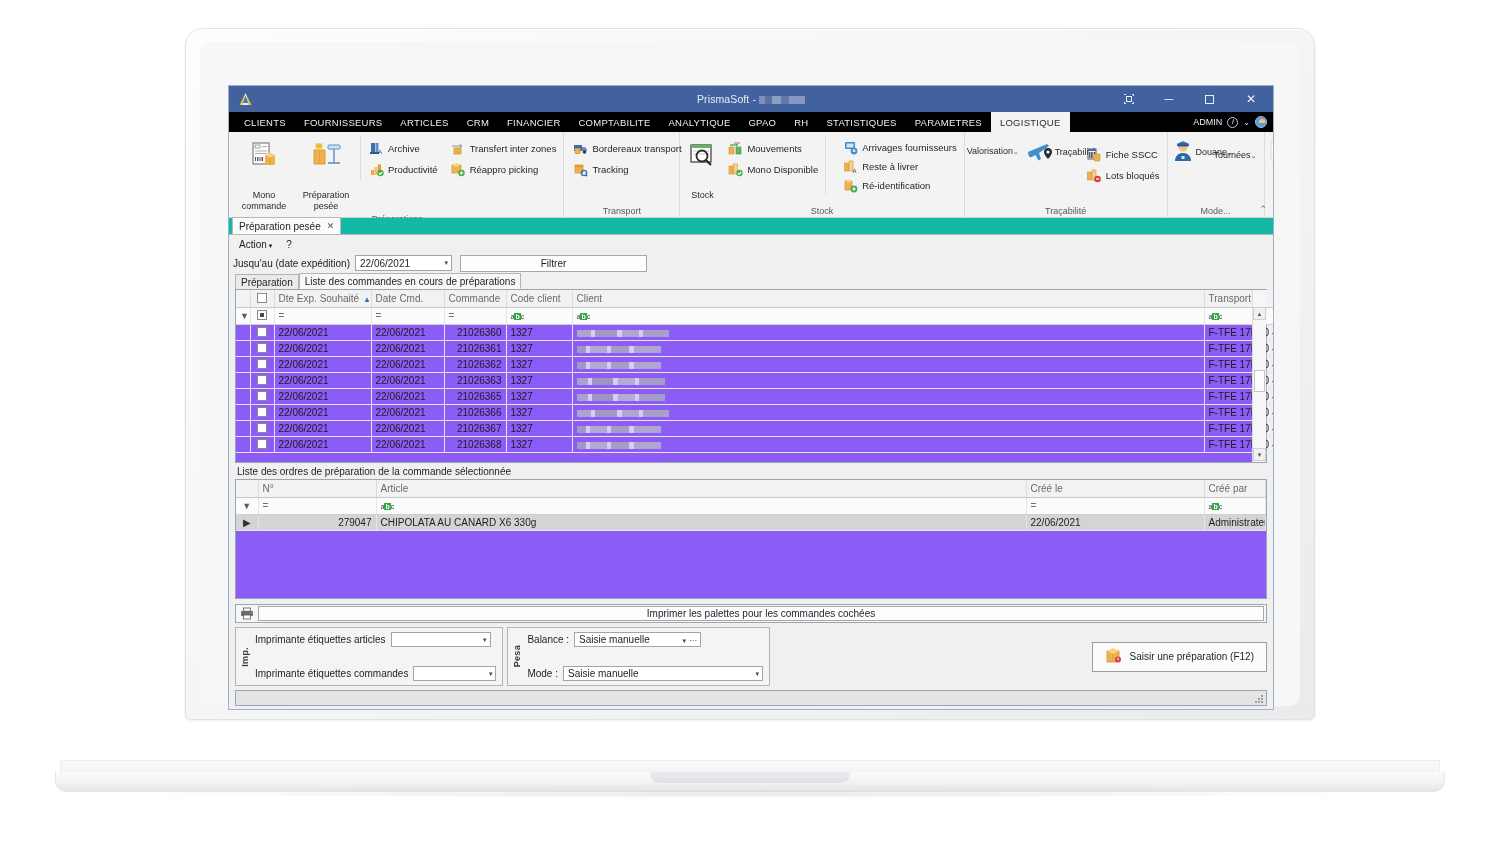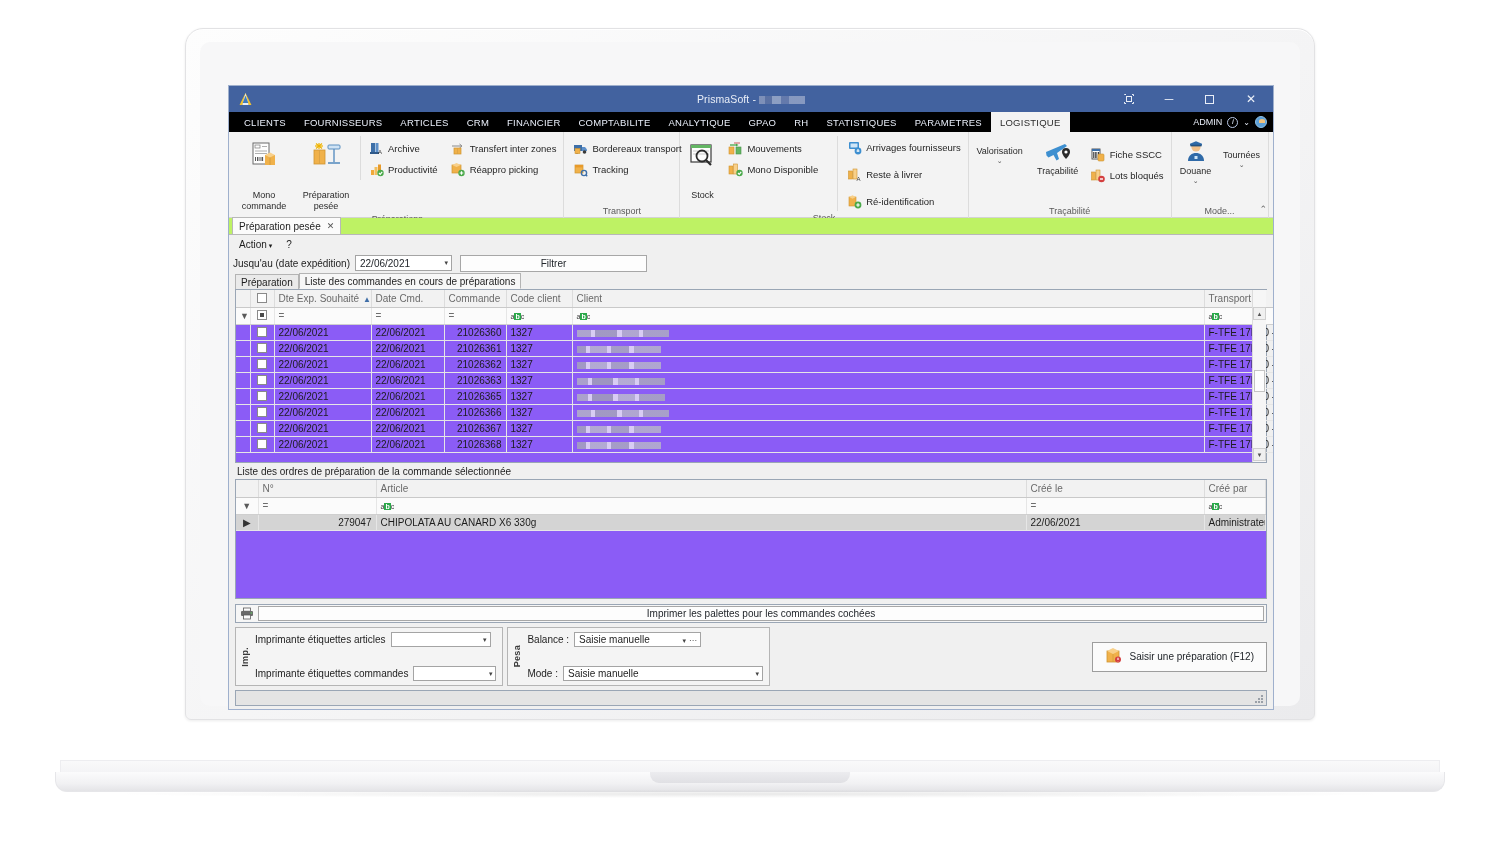--- a/index.html
+++ b/index.html
@@ -155,39 +155,39 @@
   .big-btn .blabel {
     font-size: 9px; text-align: center; line-height: 11px; color: #2a2a2a; margin-top: 19px;
   }
   .small-col { display: flex; flex-direction: column; justify-content: flex-start; padding-top: 2px; }
   .small-btn {
     display: flex; align-items: center; gap: 4px; height: 21px;
     padding: 0 5px 0 3px; font-size: 9.5px; color: #252525; cursor: default; white-space: nowrap;
   }
   .small-btn .si { width: 16px; height: 16px; display: flex; align-items: center; justify-content: center; }
   .mid-btn {
-    width: 58px; display: flex; flex-direction: column; align-items: center;
+    width: 58px; display: flex; flex-direction: row; align-items: center;
     padding-top: 2px; cursor: default;
   }
   .mid-btn .bi { height: 28px; display: flex; align-items: center; justify-content: center; }
   .mid-btn .blabel { font-size: 9px; color: #2a2a2a; text-align:center; line-height:11px; }
   .chev { font-size: 7px; color: #555; line-height: 7px; }
   #ribbon-collapse {
     position: absolute; right: 6px; bottom: 3px; font-size: 9px; color: #666;
     cursor: default;
   }
 
   
   #doc-area {
     position: absolute; left: 0; right: 0; top: 132px; bottom: 0;
     background: #f0f0f0;
   }
   #doc-tabs {
     height: 17px; display: flex; align-items: flex-end;
-    border-bottom: 1px solid #b8b8b8; padding-left: 3px; background:#bef264;
+    border-bottom: 1px solid #b8b8b8; padding-left: 3px; background:#14b8a6;
   }
   .doc-tab {
     height: 17px; display: flex; align-items: center; gap: 6px;
     padding: 0 6px; font-size: 10px; background: #fbfbfb;
     border: 1px solid #b8b8b8; border-bottom: none; color: #1d1d1d; cursor: default;
   }
   .doc-tab .x { font-size: 9px; color: #555; }
 
   #action-bar {
     height: 18px; display: flex; align-items: center; gap: 14px;
@@ -570,21 +570,21 @@
                 <svg width="15" height="15" viewBox="0 0 15 15">
                   <rect x="1" y="4" width="4" height="8" fill="#f0b14a" stroke="#cf9530" stroke-width=".6"></rect>
                   <rect x="5.5" y="2" width="4" height="10" fill="#f8d08a" stroke="#cf9530" stroke-width=".6"></rect>
                   <circle cx="11.5" cy="11" r="3.2" fill="#4aa94a"></circle>
                   <path d="M10 11 L11.2 12.3 L13.2 9.8" stroke="#fff" stroke-width="1.2" fill="none"></path>
                 </svg>
               </span>
               <span>Mono Disponible</span>
             </div>
           </div>
-          <div class="small-col" style="border-left:1px solid #dcdcdc;padding-left:5px;margin-left:14px;gap:8px;">
+          <div class="small-col" style="border-left:1px solid #dcdcdc;padding-left:13px;margin-left:2px;">
             <div class="small-btn" style="height:19px;">
               <span class="si">
                 <svg width="15" height="15" viewBox="0 0 15 15">
                   <rect x="2" y="2" width="10" height="7" rx="1" fill="#3d8fd0"></rect>
                   <rect x="3.5" y="3.5" width="7" height="4" fill="#cfe6f7"></rect>
                   <circle cx="11" cy="11" r="3.4" fill="#3d8fd0"></circle>
                   <path d="M11 9 L11 12 M9.5 11 L12.5 11" stroke="#fff" stroke-width="1.1"></path>
                 </svg>
               </span>
               <span>Arrivages fournisseurs</span>

